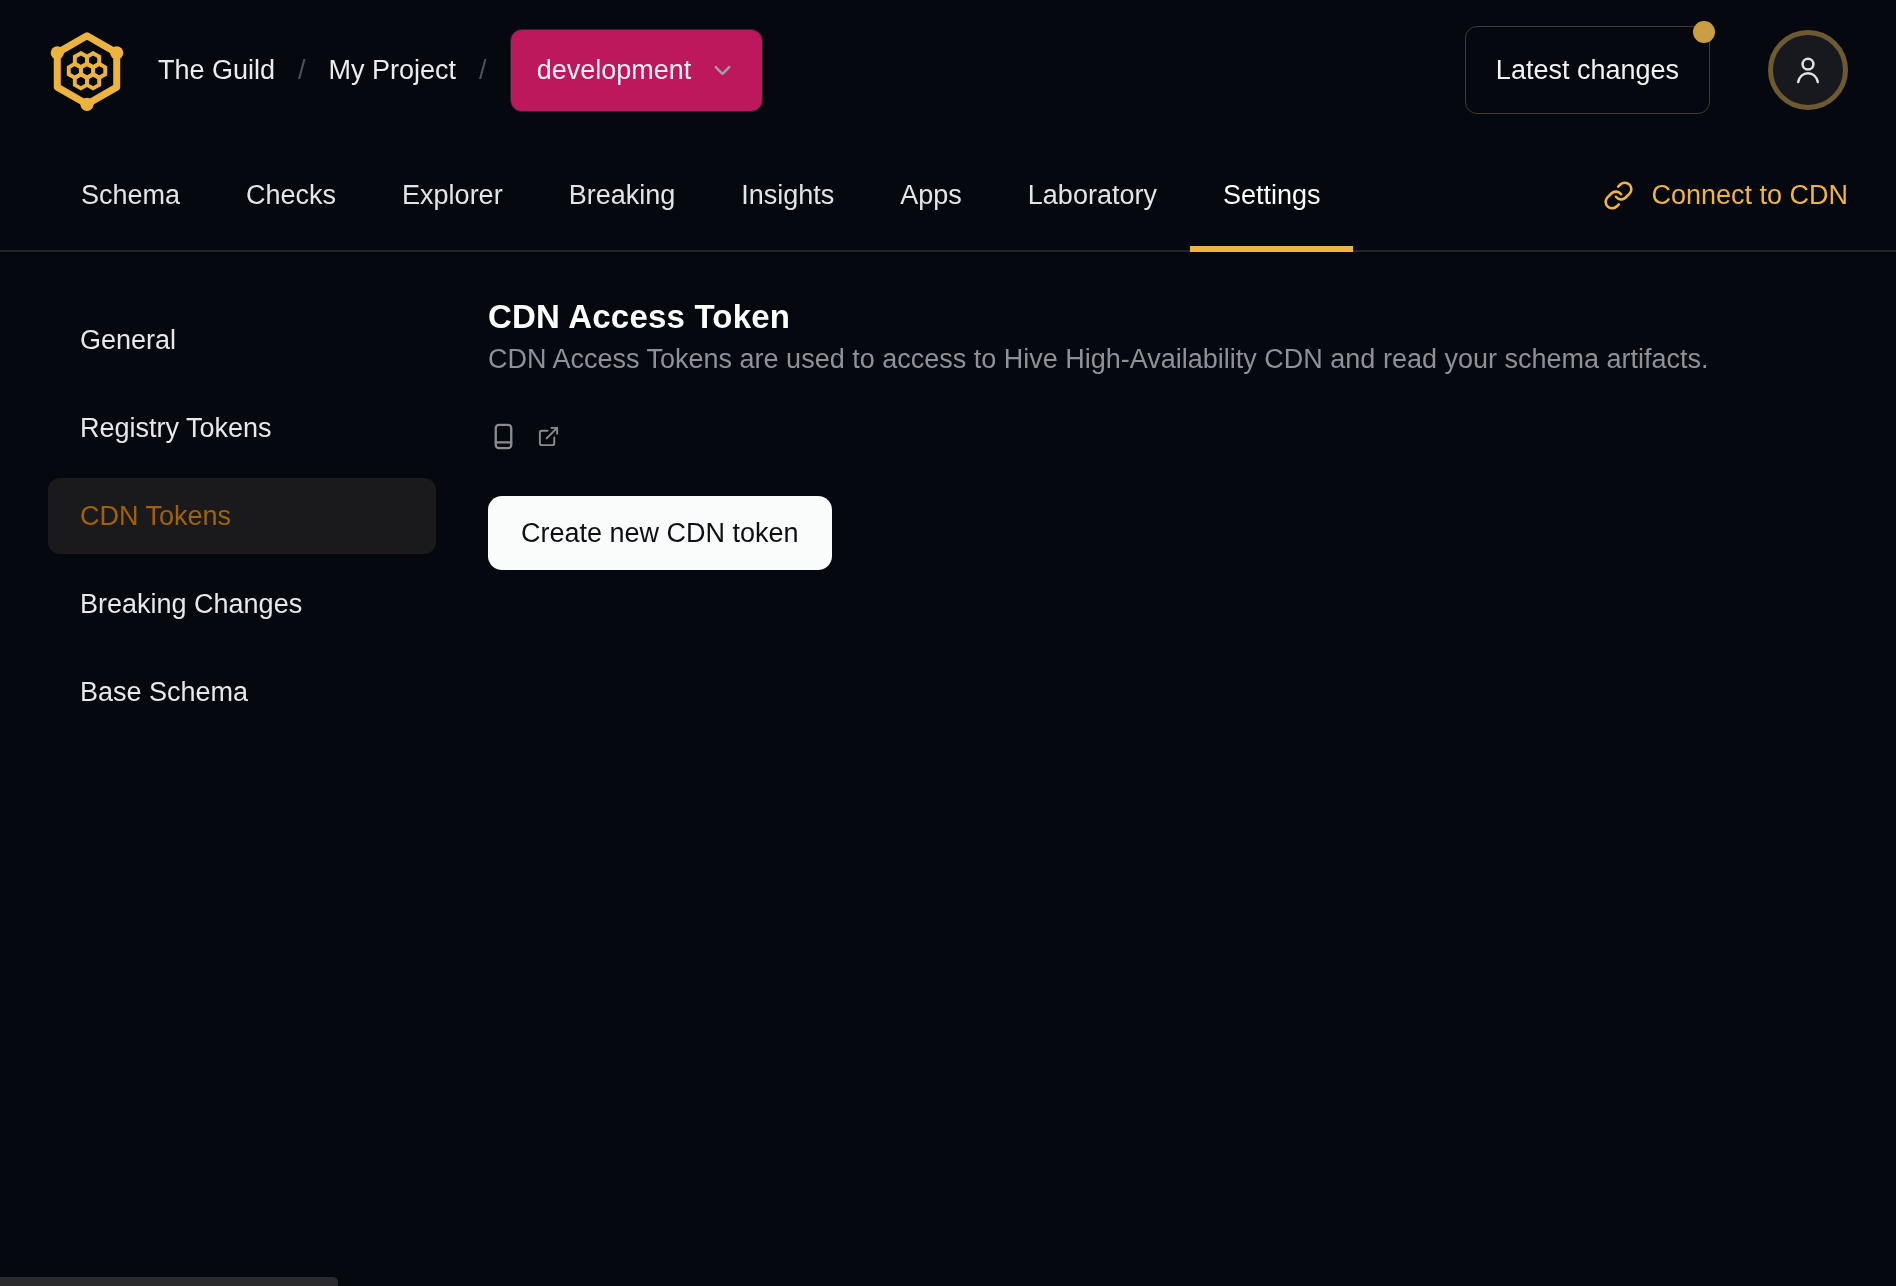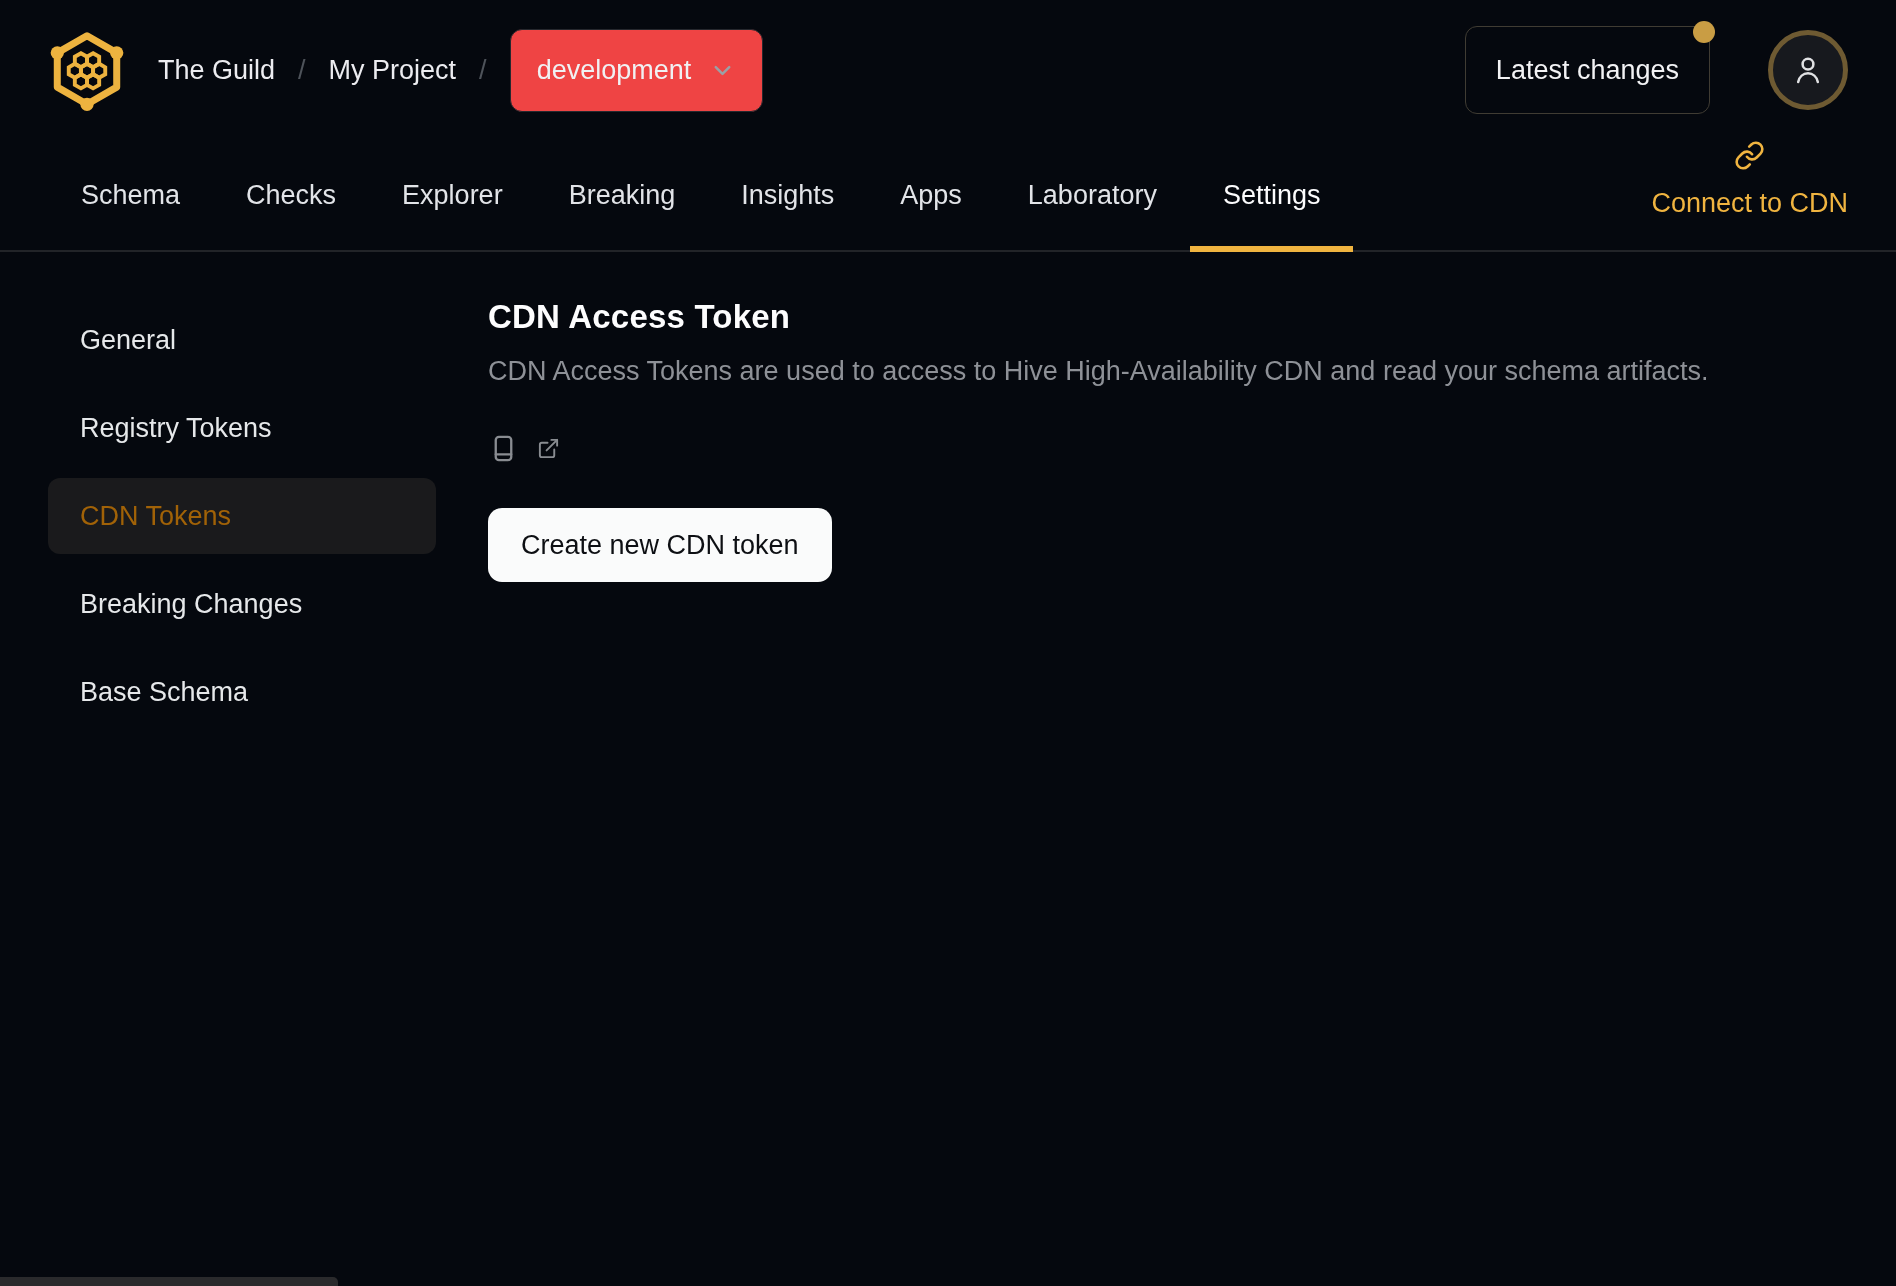--- a/index.html
+++ b/index.html
@@ -24,21 +24,21 @@
   .logo svg { width: 78px; height: 82px; display: block; }
   .breadcrumb {
     display: flex; align-items: center;
     margin-left: 30px; gap: 23px;
     font-size: 27px; font-weight: 500;
   }
   .crumb { color: #ececf0; text-decoration: none; cursor: pointer; }
   .sep { color: #4e535a; font-weight: 400; }
   .target-select {
     display: flex; align-items: center; gap: 18px;
-    background: #ef4444;
+    background: #be185d;
     border: 1px solid #26282e;
     border-radius: 12px;
     height: 83px; padding: 0 26px;
     color: #f0f1f3; font-size: 27px; font-weight: 500;
     font-family: "Liberation Sans", sans-serif;
     cursor: pointer;
   }
   .spacer { flex: 1; }
   .latest-btn {
     position: relative;
@@ -79,21 +79,21 @@
   }
   .tab.active { color: #fcfcfd; font-weight: 500; }
   .tab.active::after {
     content: ""; position: absolute; left: 0; right: 0; bottom: -2px;
     height: 6px; background: #f0b440;
   }
   .connect-cdn {
     margin-left: auto;
     display: flex; align-items: center; gap: 17px;
     color: #f0b440; font-size: 27px; font-weight: 500;
-    text-decoration: none; cursor: pointer; flex-direction: column;
+    text-decoration: none; cursor: pointer;
   }
 
   
   .content { display: flex; align-items: flex-start; padding: 0 48px; }
   .sidebar { width: 388px; flex-shrink: 0; padding-top: 50px; }
   .side-item {
     height: 76px;
     display: flex; align-items: center;
     padding: 0 32px; margin-bottom: 12px;
     border-radius: 12px;
@@ -103,21 +103,21 @@
   }
   .side-item.active { background: #1a1a1c; color: #a16207; }
 
   .main { flex: 1; padding-left: 52px; padding-top: 46px; }
   .page-title {
     margin: 0;
     font-size: 33px; font-weight: 700; color: #fdfdfe;
     letter-spacing: 0.2px;
   }
   .desc {
-    margin: 20px 0 0;
+    margin: 8px 0 0;
     font-size: 27px; color: #8e9197; font-weight: 400;
   }
   .learn {
     margin-top: 46px;
     display: inline-flex; align-items: center; gap: 18px;
     color: #898c91; font-size: 27px; font-weight: 400;
     text-decoration: none; cursor: pointer;
   }
   .create-wrap { margin-top: 40px; }
   .create-btn {

